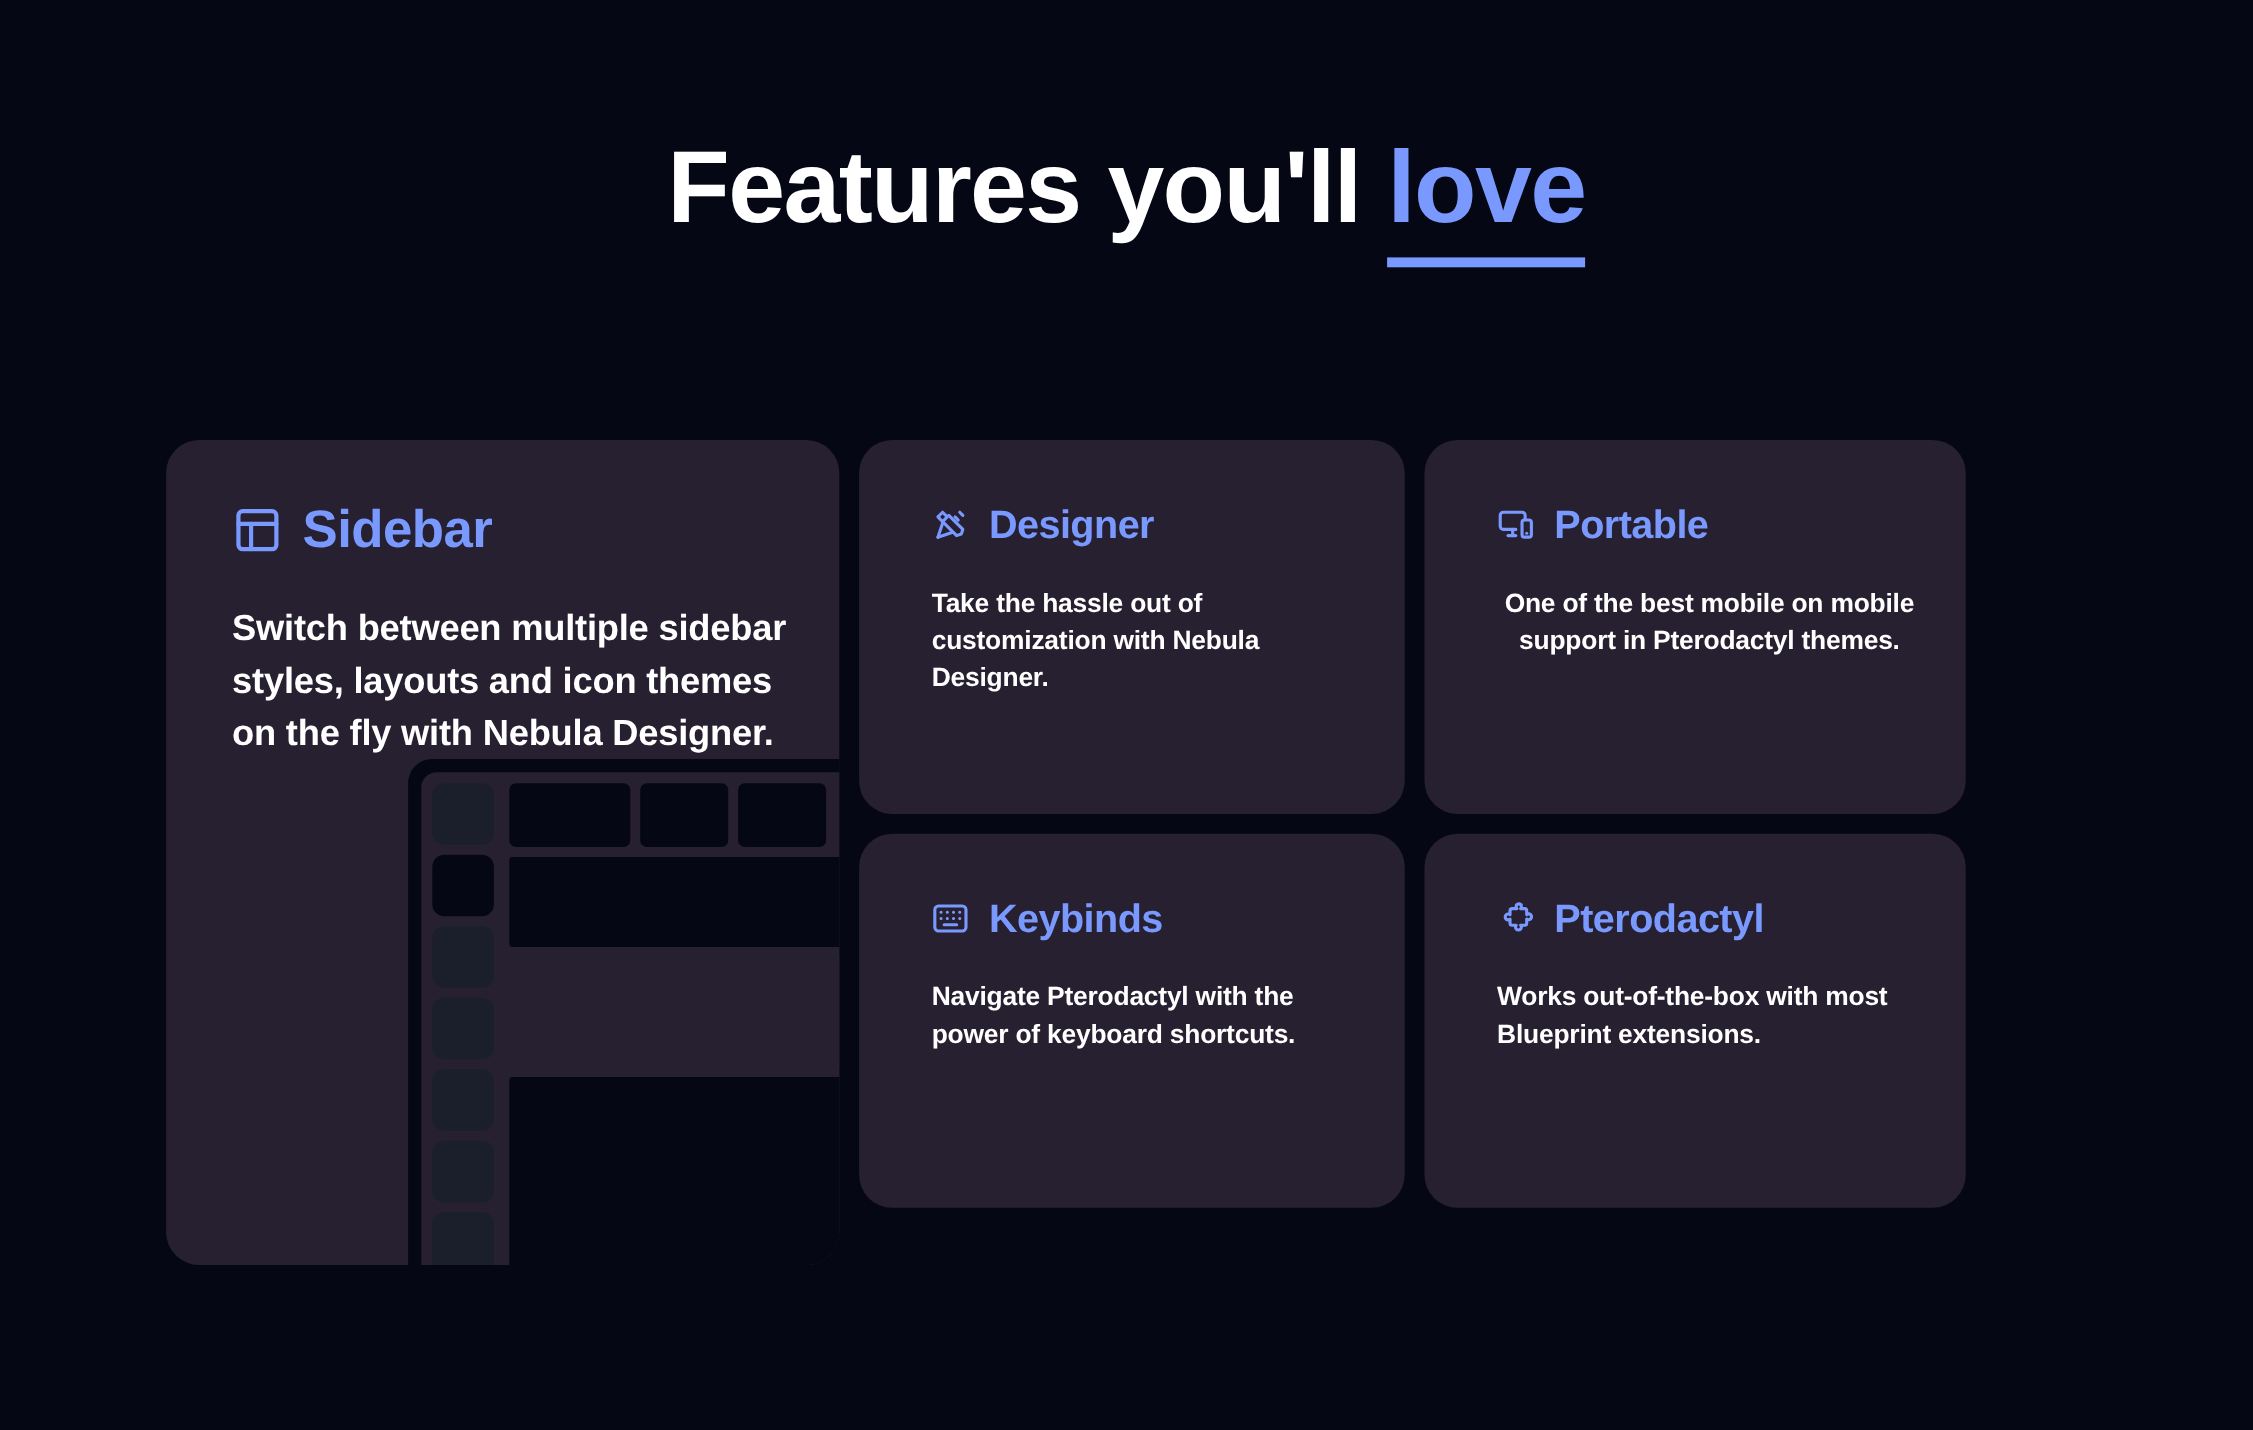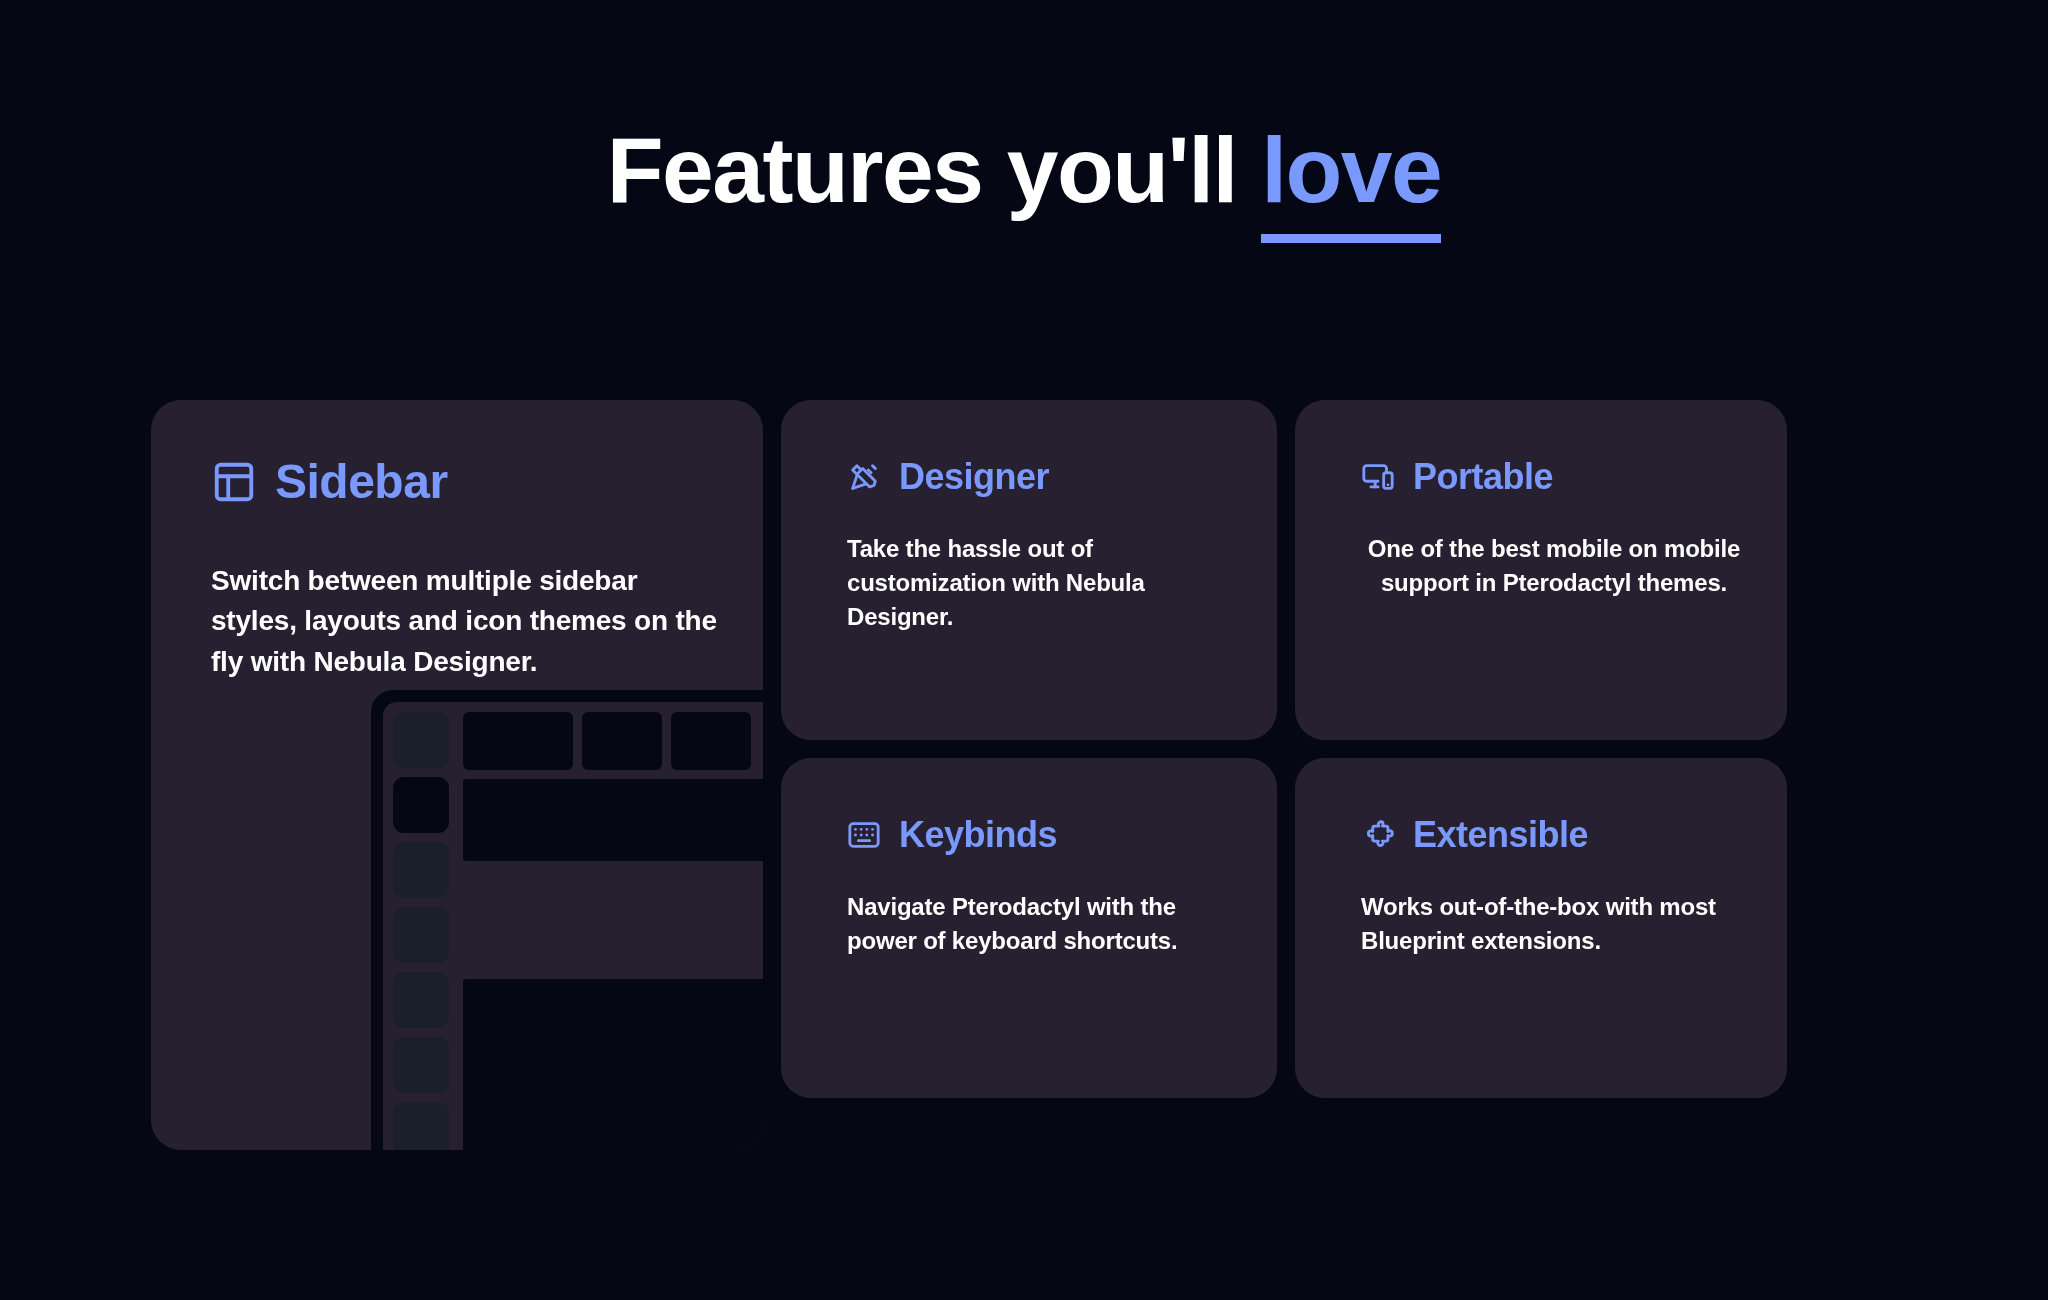--- a/index.html
+++ b/index.html
@@ -110,22 +110,22 @@
   
   .card--sidebar .card-pad {
     position: absolute;
     top: 54px;
     left: 60px;
     right: 44px;
   }
   .card--sidebar .card-icon svg { width: 46px; height: 46px; }
   .card--sidebar .card-title { font-size: 48px; }
   .card--sidebar .card-body {
-    margin-top: 52px;
-    font-size: 28px;
+    margin-top: 38px;
+    font-size: 33px;
     line-height: 1.44;
   }
 
   
   .card--sm .card-pad {
     position: absolute;
     top: 56px;
     left: 66px;
     right: 40px;
   }
@@ -320,20 +320,20 @@
     </div>
 
     <div class="card card--sm card--extensible">
       <div class="card-pad">
         <div class="card-head">
           <span class="card-icon">
             <svg viewBox="0 0 24 24" fill="none" stroke="currentColor" stroke-width="2" stroke-linecap="round" stroke-linejoin="round">
               <path d="M15.5 3.2a1.9 1.9 0 0 0-3.3 1.3c0 .5.2.9.5 1.2H9.6a1.3 1.3 0 0 0-1.3 1.3v2.6c-.3-.3-.7-.5-1.2-.5a1.9 1.9 0 1 0 0 3.8c.5 0 .9-.2 1.2-.5v2.6c0 .7.6 1.3 1.3 1.3h2.7c-.3.3-.5.7-.5 1.2a1.9 1.9 0 1 0 3.8 0c0-.5-.2-.9-.5-1.2h2.6c.7 0 1.3-.6 1.3-1.3v-2.7c.3.3.7.5 1.2.5a1.9 1.9 0 1 0 0-3.8c-.5 0-.9.2-1.2.5V7a1.3 1.3 0 0 0-1.3-1.3h-2.6c.3-.3.5-.7.5-1.2 0-.5-.2-1-.6-1.3z"></path>
             </svg>
           </span>
-          <span class="card-title">Extensible</span>
+          <span class="card-title">Pterodactyl</span>
         </div>
         <p class="card-body">Works out-of-the-box with most Blueprint extensions.</p>
       </div>
     </div>
 
   </div>
 </div>
 
 </body></html>

